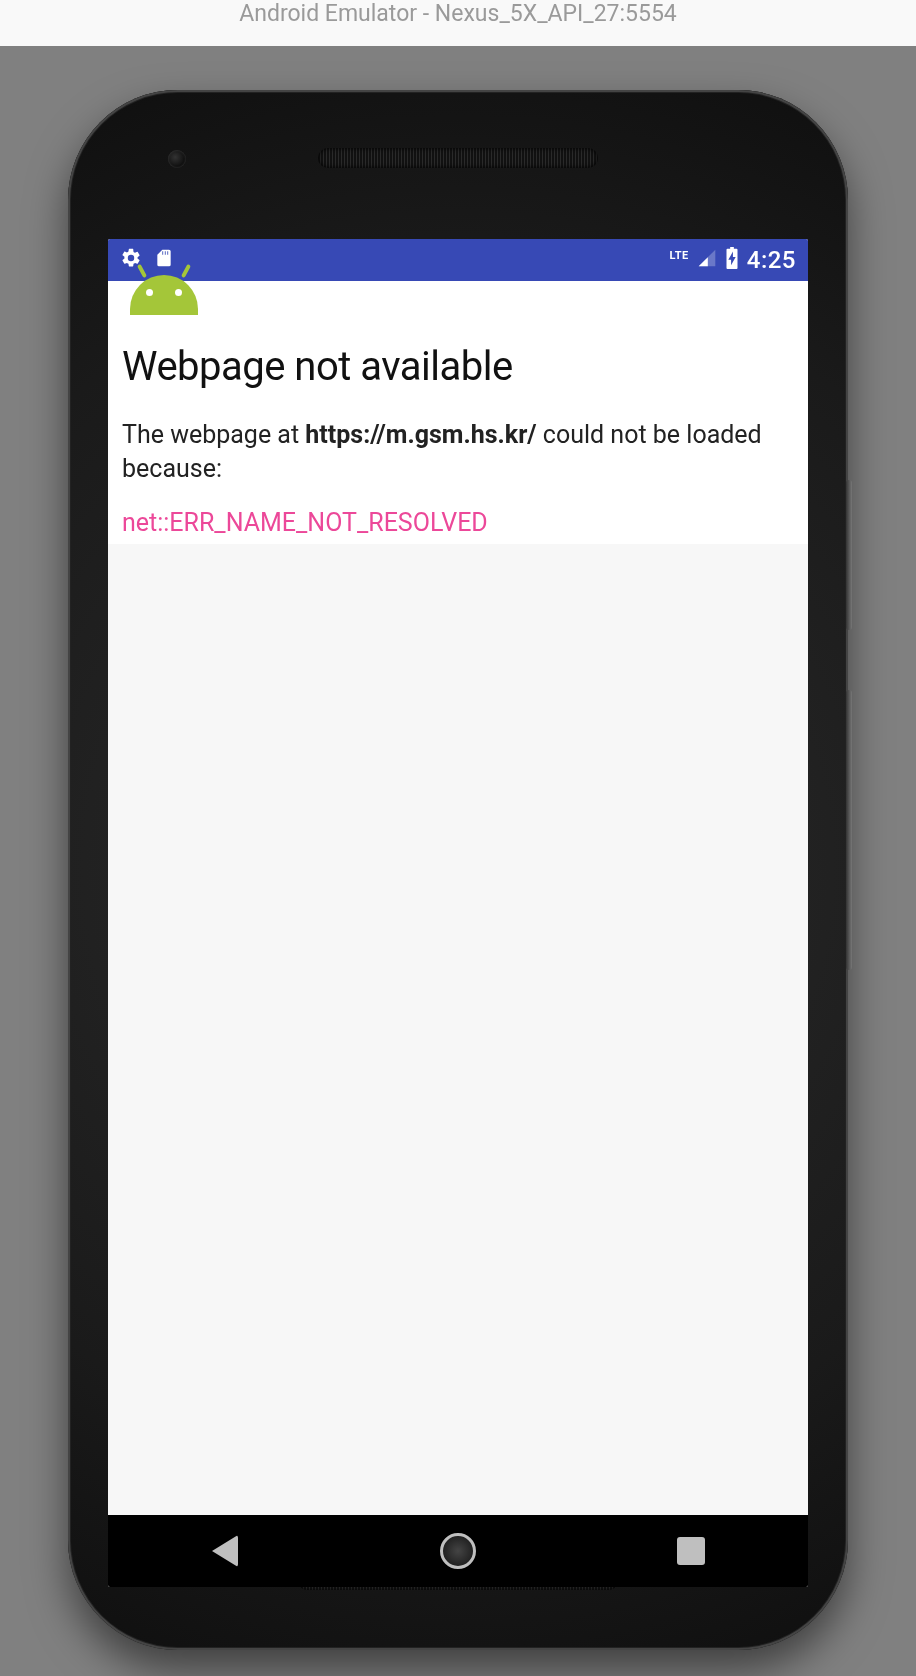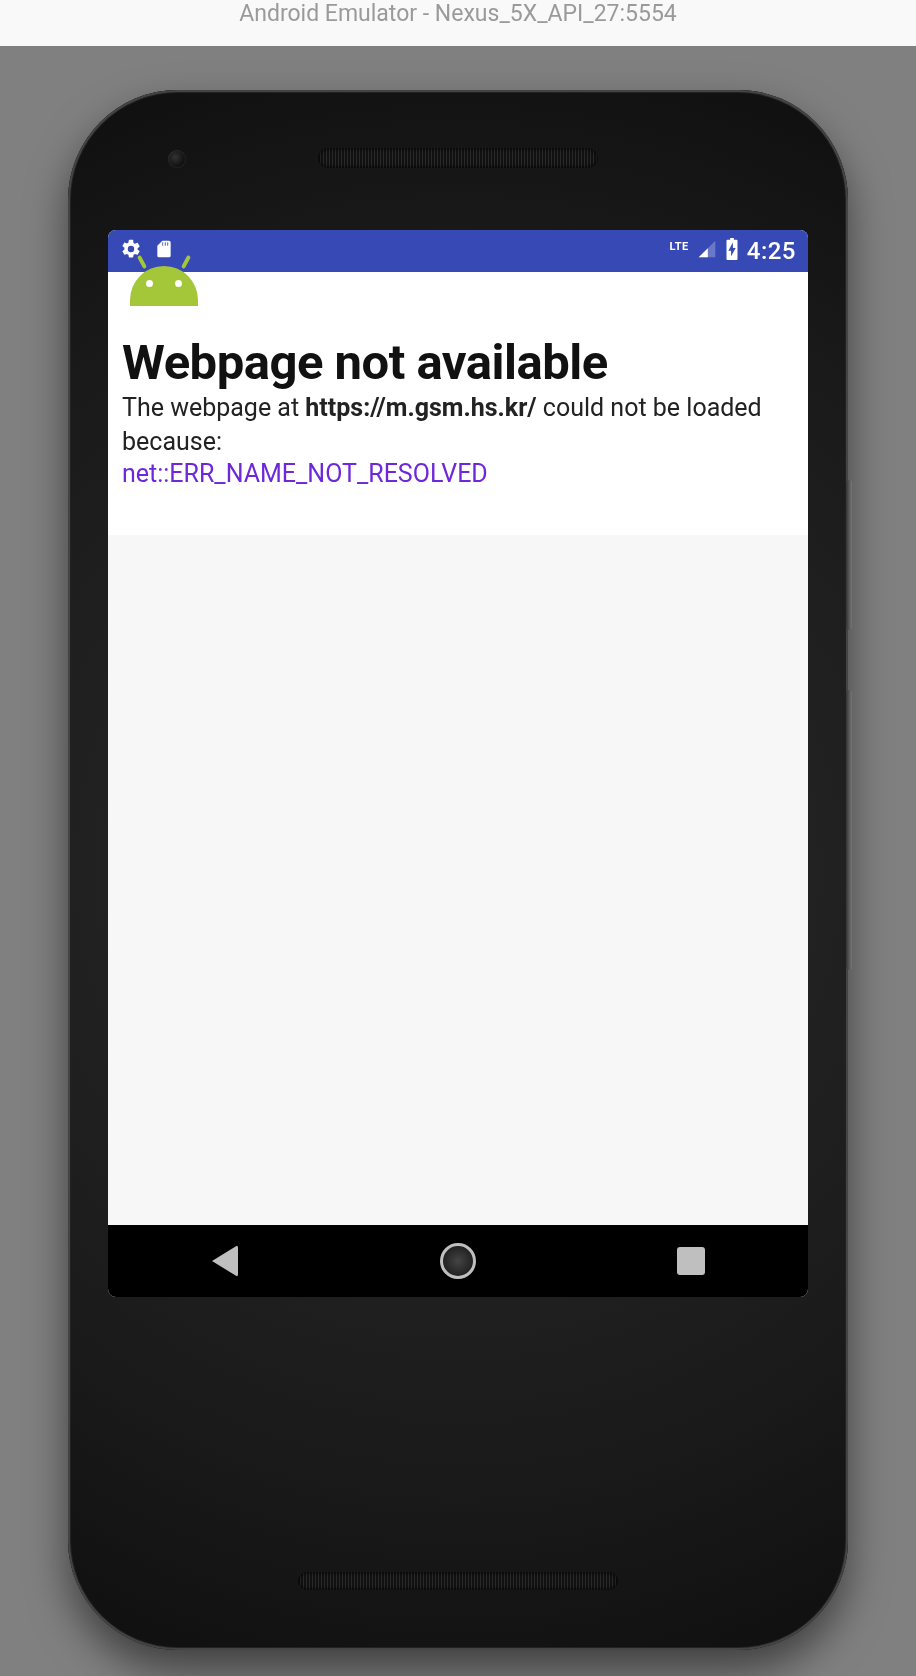--- a/index.html
+++ b/index.html
@@ -86,27 +86,27 @@
     right: -4px;
     width: 6px;
     background: linear-gradient(90deg,#333,#777);
     border-radius: 3px;
   }
   .side-rail.top { top: 390px; height: 150px; }
   .side-rail.bottom { top: 600px; height: 280px; }
 
   .screen {
     position: absolute;
-    top: 140px;
+    top: 149px;
     left: 40px;
     width: 700px;
-    height: 1067px;
+    height: 1348px;
     background: #fff;
     overflow: hidden;
-    border-radius: 8px;
+    border-radius: 2px;
   }
 
   
   .status-bar {
     width: 100%;
     height: 42px;
     background: #3749b5;
     display: flex;
     align-items: center;
     justify-content: space-between;
@@ -158,35 +158,37 @@
     border-radius:2px;
   }
   .antenna.l{ left:10px; transform:rotate(-28deg); }
   .antenna.r{ right:10px; transform:rotate(28deg); }
 
   .content {
     padding: 16px 14px;
     background:#fff;
   }
   .content h1 {
-    font-size: 49px;
-    font-weight: 700;
+    font-size: 40px;
+    font-weight: 400;
     color:#111;
     margin-top: 6px;
+    margin-bottom: 28px;
     letter-spacing:-.5px;
   }
   .content p {
     font-size: 25px;
     color:#222;
     line-height:1.35;
+    margin-bottom: 22px;
   }
   .content p b { font-weight:700; }
   .content .err {
     font-size: 25px;
-    color:#6d28d9;
+    color:#ec4899;
     margin-bottom: 12px;
   }
 
   .screen .blank {
     position:absolute;
     left:0; right:0;
     top: 305px;
     bottom:72px;
     background:#f7f7f7;
   }

